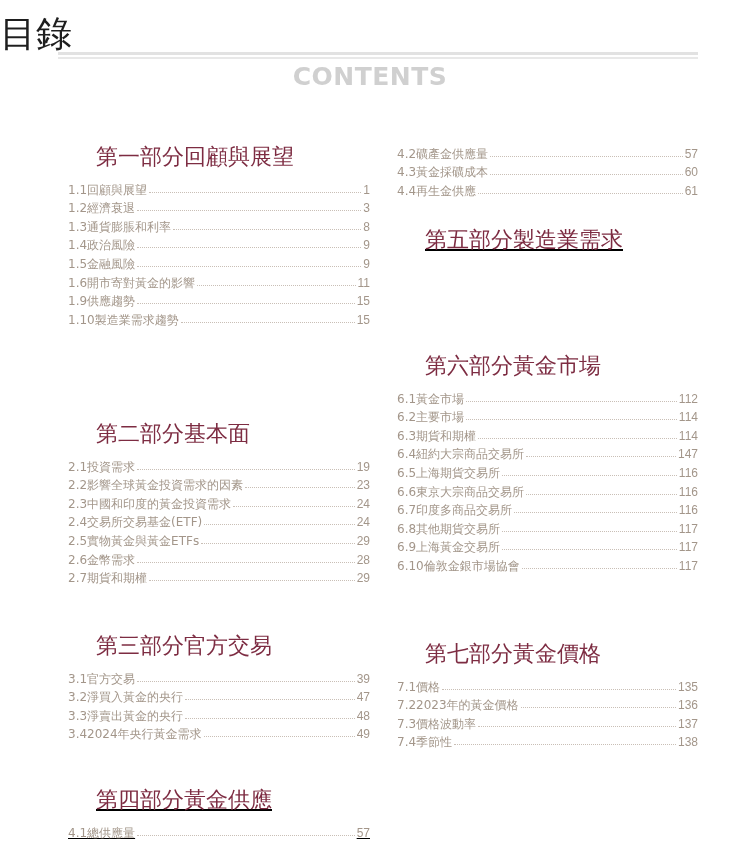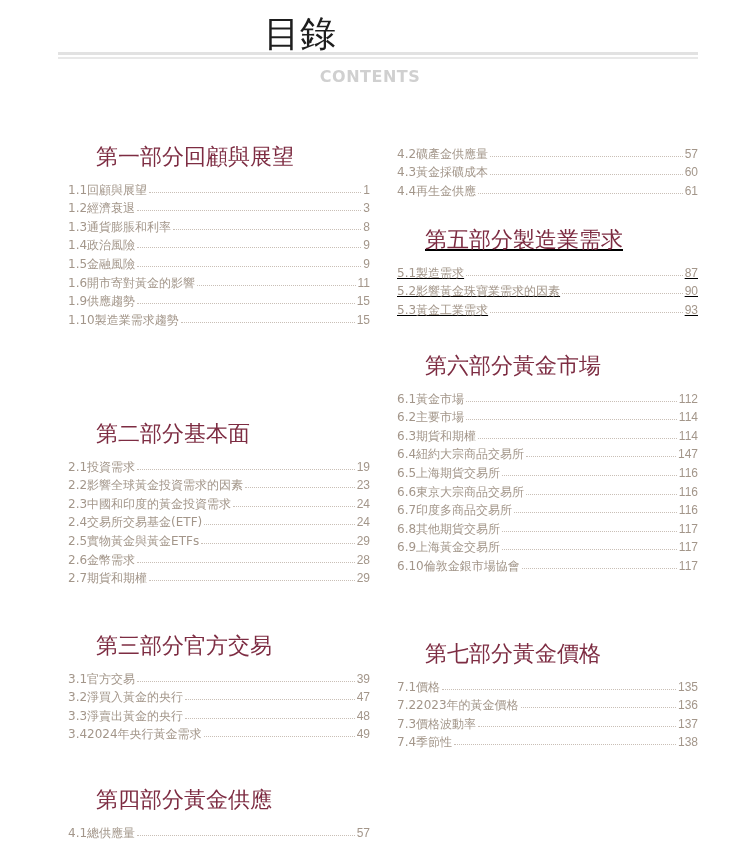--- a/index.html
+++ b/index.html
@@ -1,25 +1,25 @@
 <!DOCTYPE html>
 <html><head>
 <meta charset="utf-8">
 <style>
   html, body { margin: 0; padding: 0; background: #ffffff; }
   body { width: 740px; height: 859px; position: relative; overflow: hidden;
          font-family: "DejaVu Sans", "Liberation Sans", sans-serif; }
   .header { position: absolute; left: 0; top: 0; width: 740px; height: 100px; }
-  .title { position: absolute; left: 0; width: 600px; top: 14px; text-align: center;
+  .title { position: absolute; left: 0; width: 600px; top: 14px; 
            font-size: 36px; line-height: 40px; color: #1e1e1e; font-weight: normal; }
   .rule { position: absolute; left: 58px; width: 640px; top: 52px; height: 7px; }
   .rule .l1 { position: absolute; left: 0; right: 0; top: 0; height: 3px; background: #e2e2e2; }
   .rule .l2 { position: absolute; left: 0; right: 0; top: 5px; height: 2px; background: #e8e8e8; }
   .subtitle { position: absolute; left: 0; width: 740px; top: 64px; text-align: center;
-              font-family: "DejaVu Sans", sans-serif; font-weight: bold; font-size: 16px;
+              font-family: "DejaVu Sans", sans-serif; font-weight: bold; font-size: 25px;
               letter-spacing: 0.5px; color: #d0d0d0; line-height: 26px; }
   .col { position: absolute; top: 0; }
   .col.left { left: 68px; width: 302px; }
   .col.right { left: 397px; width: 301px; }
   .section { position: absolute; left: 0; width: 100%; }
   .section-title { font-size: 22px; line-height: 28px; color: #7d2c42; white-space: nowrap; height: 28px; margin-left: 28px; }
   .items { margin-top: 8px; }
   .item { display: flex; align-items: flex-end; height: 18.6px; font-size: 12px; color: #a3968a; white-space: nowrap; }
   .item .label { flex: 0 0 auto; line-height: 16px; }
   .item .dots { flex: 1 1 auto; border-bottom: 1px dotted #c9bfb6; margin: 0 2px 5px 2px; height: 0; }
@@ -141,21 +141,21 @@
           <span class="dots"></span>
           <span class="page">48</span>
         </div>
         <div class="item">
           <span class="label">3.42024年央行黃金需求</span>
           <span class="dots"></span>
           <span class="page">49</span>
         </div>
       </div>
     </div>
-    <div class="section" style="top: 786px;">
+    <div class="section" style="top: 786px; text-decoration: underline;">
       <div class="section-title">第四部分黃金供應</div>
       <div class="items">
         <div class="item">
           <span class="label">4.1總供應量</span>
           <span class="dots"></span>
           <span class="page">57</span>
         </div>
       </div>
     </div>
   </div>
@@ -174,37 +174,20 @@
         </div>
         <div class="item">
           <span class="label">4.4再生金供應</span>
           <span class="dots"></span>
           <span class="page">61</span>
         </div>
       </div>
     </div>
     <div class="section" style="top: 226px; text-decoration: underline;">
       <div class="section-title">第五部分製造業需求</div>
-      <div class="items">
-        <div class="item">
-          <span class="label">5.1製造需求</span>
-          <span class="dots"></span>
-          <span class="page">87</span>
-        </div>
-        <div class="item">
-          <span class="label">5.2影響黃金珠寶業需求的因素</span>
-          <span class="dots"></span>
-          <span class="page">90</span>
-        </div>
-        <div class="item">
-          <span class="label">5.3黃金工業需求</span>
-          <span class="dots"></span>
-          <span class="page">93</span>
-        </div>
-      </div>
     </div>
     <div class="section" style="top: 352px;">
       <div class="section-title">第六部分黃金市場</div>
       <div class="items">
         <div class="item">
           <span class="label">6.1黃金市場</span>
           <span class="dots"></span>
           <span class="page">112</span>
         </div>
         <div class="item">

